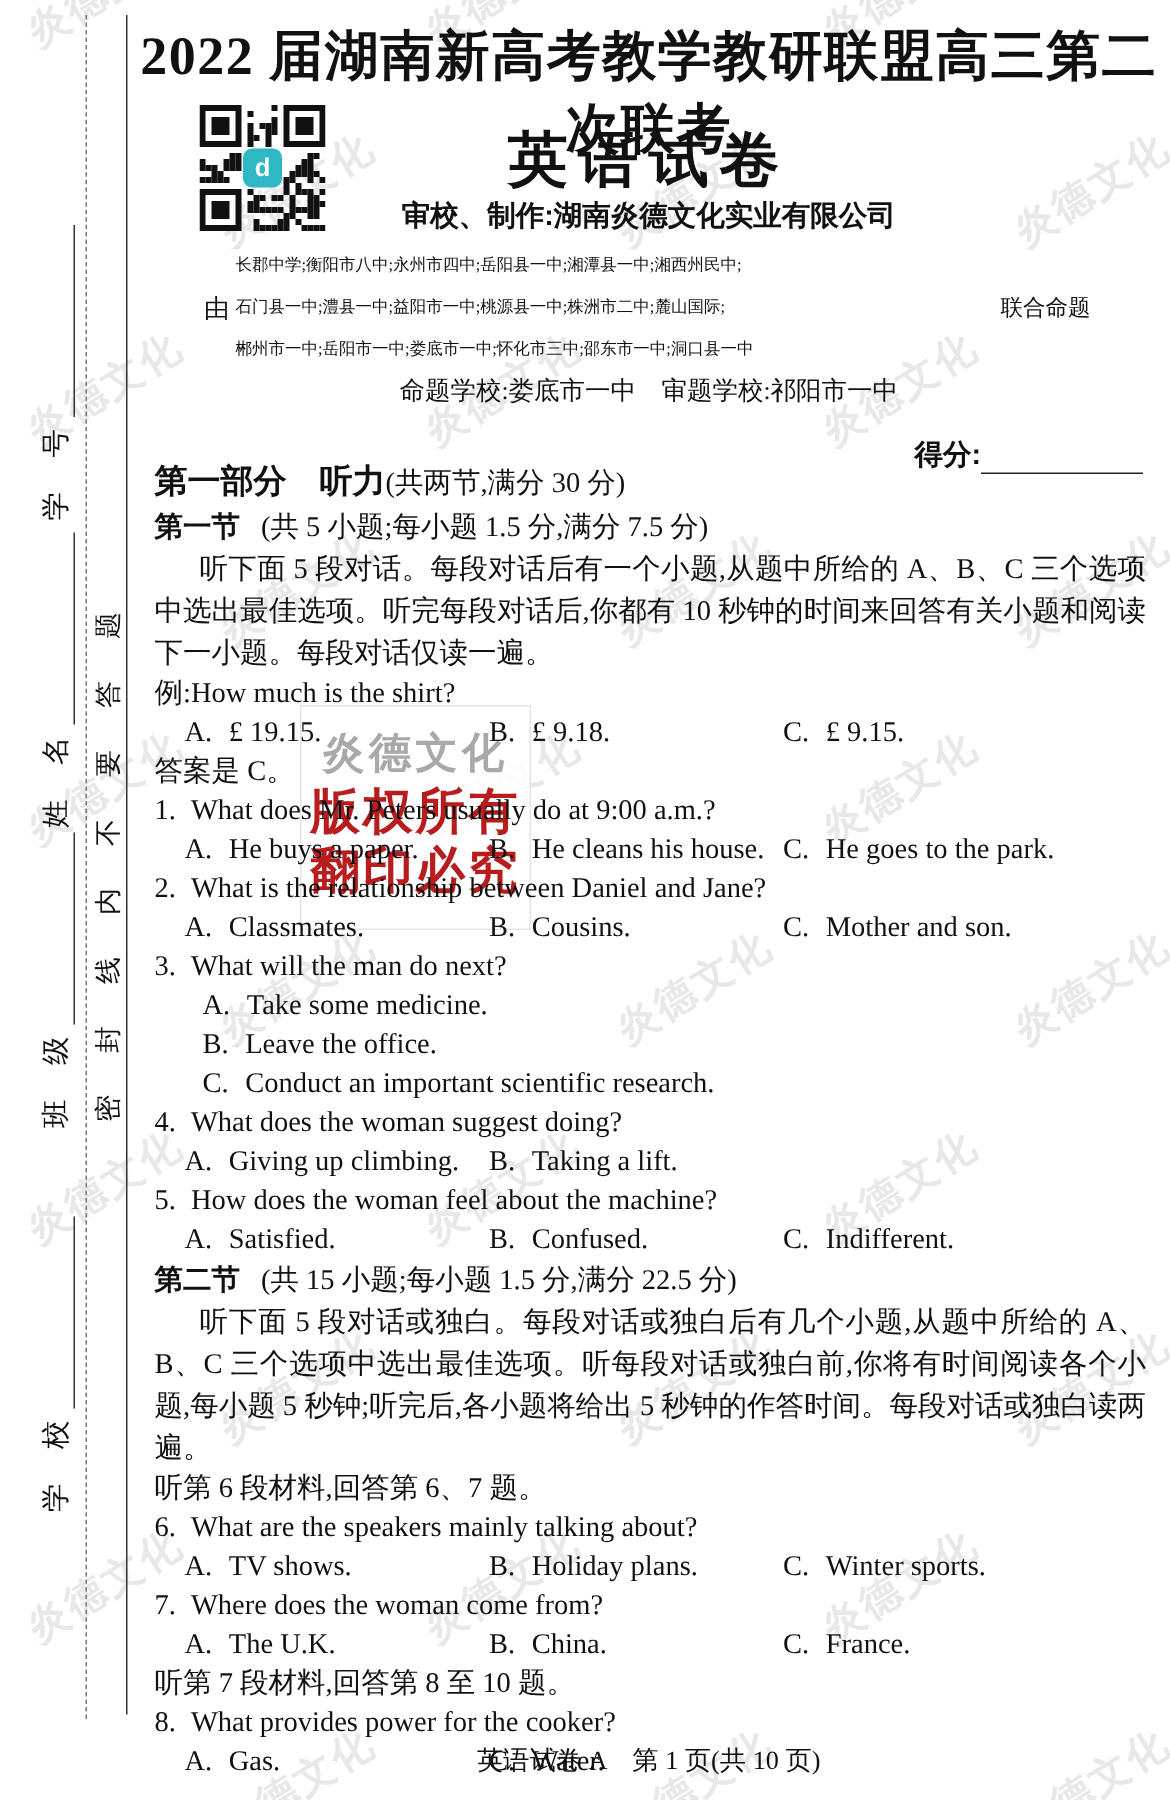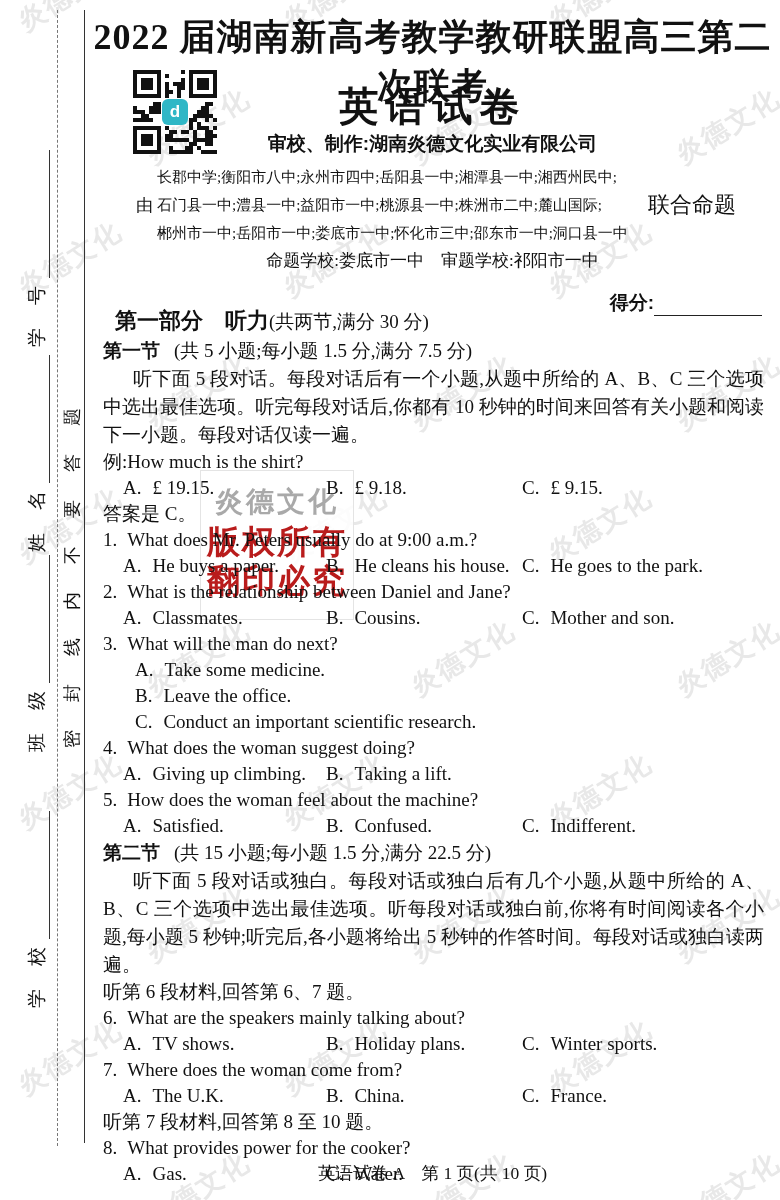--- a/index.html
+++ b/index.html
@@ -31,30 +31,30 @@
                font-family:"Liberation Sans","DejaVu Sans",sans-serif;}
   .producer{top:131px;font-size:19px;font-weight:bold;
             font-family:"Liberation Sans","DejaVu Sans",sans-serif;}
   .qr-wrap{position:absolute;left:133px;top:70px;width:84px;height:84px;z-index:3;}
   .qr-logo{position:absolute;left:29px;top:29px;width:26px;height:26px;border-radius:6px;
            display:flex;align-items:center;justify-content:center;color:#fff;
            font-family:"Liberation Sans",sans-serif;font-weight:bold;font-size:17px;}
   .schools{position:absolute;left:136px;top:163px;width:600px;display:flex;align-items:center;z-index:3;}
   .schools .by{font-size:17px;margin-right:4px;}
   .schools .cols{width:500px;}
-  .schools .sline{font-size:15px;line-height:28px;white-space:nowrap;}
-  .schools .joint{font-size:22px;margin-left:10px;white-space:nowrap;font-family:Liberation Mono, monospace;}
+  .schools .sline{font-size:11px;line-height:28px;white-space:nowrap;}
+  .schools .joint{font-size:15px;margin-left:10px;white-space:nowrap;font-family:Liberation Mono, monospace;}
   .setters{position:absolute;left:85px;right:0;top:249px;text-align:center;font-size:17px;z-index:3;}
   .score{position:absolute;right:18px;top:290px;z-index:3;font-size:19px;font-weight:bold;
          font-family:"Liberation Sans","DejaVu Sans",sans-serif;}
   .score .blank{display:inline-block;width:108px;height:18px;border-bottom:1.5px solid #222;vertical-align:bottom;}
   
   .bodywrap{position:absolute;left:103px;top:306px;right:16px;z-index:3;font-size:19px;}
   .h1{line-height:30px;font-size:19px;}
-  .h1 b{font-size:22px;font-family:"Liberation Sans","DejaVu Sans",sans-serif;margin-left:12px;}
+  .h1 b{font-size:22px;font-family:"Liberation Sans","DejaVu Sans",sans-serif;}
   .sec{line-height:28px;font-size:19px;}
   .sec b{font-family:"Liberation Sans","DejaVu Sans",sans-serif;margin-right:14px;}
   .para{line-height:28px;text-indent:30px;text-align:justify;}
   .line{line-height:26px;}
   .qnum{margin-right:10px;}
   .opts{display:grid;grid-template-columns:203px 196px 1fr;padding-left:20px;line-height:26px;}
   .optstack{padding-left:20px;}
   .optstack .line{line-height:26px;margin-left:12px;}
   .letter{margin-right:11px;}
   .footer{position:absolute;left:85px;right:0;top:1161px;text-align:center;font-size:17.5px;z-index:3;}

